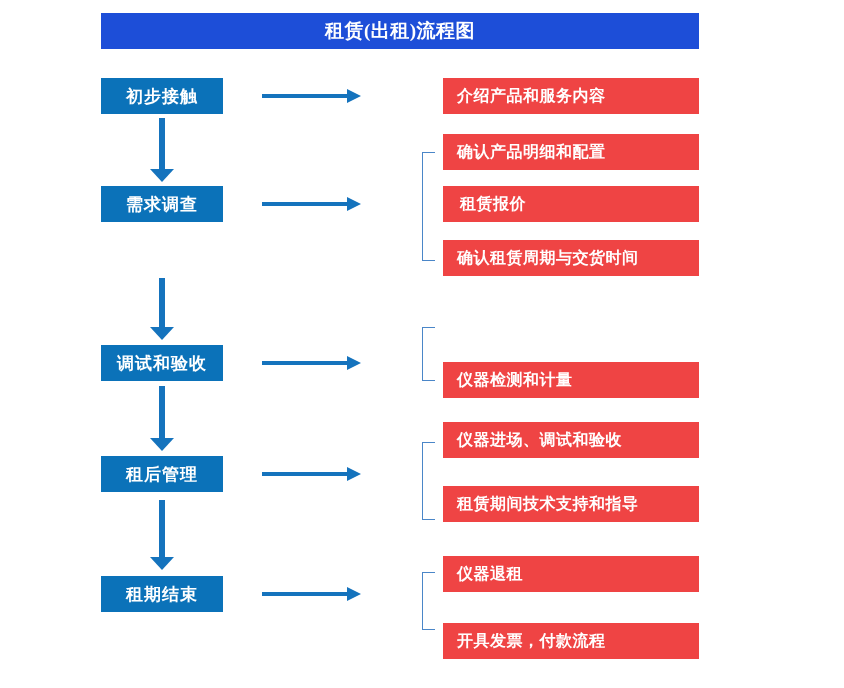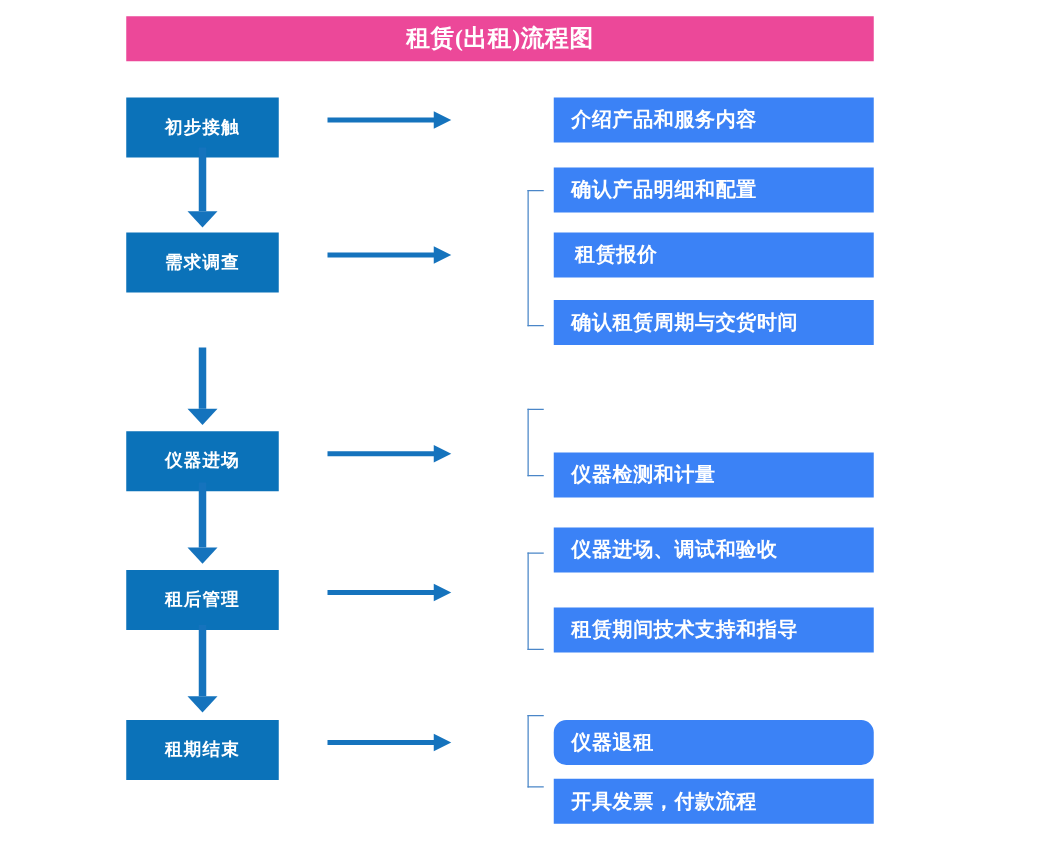--- a/index.html
+++ b/index.html
@@ -19,55 +19,55 @@
     overflow: hidden;
   }
 
   
   .title-bar {
     position: absolute;
     left: 101px;
     top: 13px;
     width: 598px;
     height: 36px;
-    background: #ec4899;
+    background: #1d4ed8;
     color: #ffffff;
     font-size: 19px;
     font-weight: bold;
     letter-spacing: 0.5px;
     display: flex;
     align-items: center;
     justify-content: center;
     box-sizing: border-box;
   }
 
   
   .stage-box {
     position: absolute;
     left: 101px;
     width: 122px;
-    height: 48px;
+    height: 36px;
     background: #0b72b9;
     color: #ffffff;
-    font-size: 14px;
+    font-size: 17px;
     font-weight: bold;
     letter-spacing: 1px;
     display: flex;
     align-items: center;
     justify-content: center;
     box-sizing: border-box;
   }
 
   
   .detail-box {
     position: absolute;
     left: 443px;
     width: 256px;
     height: 36px;
-    background: #3b82f6;
+    background: #ef4444;
     color: #ffffff;
     font-size: 16px;
     font-weight: bold;
     letter-spacing: 0.5px;
     display: flex;
     align-items: center;
     justify-content: flex-start;
     padding-left: 14px;
     box-sizing: border-box;
     white-space: nowrap;
@@ -136,21 +136,21 @@
 <body>
 
 <div id="canvas">
 
   <div class="title-bar">租赁(出租)流程图</div>
 
   <div class="stage-box" style="top:78px;">初步接触</div>
 
   <div class="stage-box" style="top:186px;">需求调查</div>
 
-  <div class="stage-box" style="top:345px;">仪器进场</div>
+  <div class="stage-box" style="top:345px;">调试和验收</div>
 
   <div class="stage-box" style="top:456px;">租后管理</div>
 
   <div class="stage-box" style="top:576px;">租期结束</div>
 
   <div class="v-arrow" style="left:150px; top:118px; height:64px;">
     <div class="shaft" style="height:51px;"></div>
     <div class="head" style="top:51px;"></div>
   </div>
 
@@ -206,17 +206,17 @@
 
   <div class="detail-box" style="top:240px;">确认租赁周期与交货时间</div>
 
 
   <div class="detail-box" style="top:362px;">仪器检测和计量</div>
 
   <div class="detail-box" style="top:422px;">仪器进场、调试和验收</div>
 
   <div class="detail-box" style="top:486px;">租赁期间技术支持和指导</div>
 
-  <div class="detail-box" style="top:576px;border-radius:10px;">仪器退租</div>
+  <div class="detail-box" style="top:556px;">仪器退租</div>
 
   <div class="detail-box" style="top:610px;margin-top:13px;">开具发票，付款流程</div>
 
 </div>
 
 </body></html>

